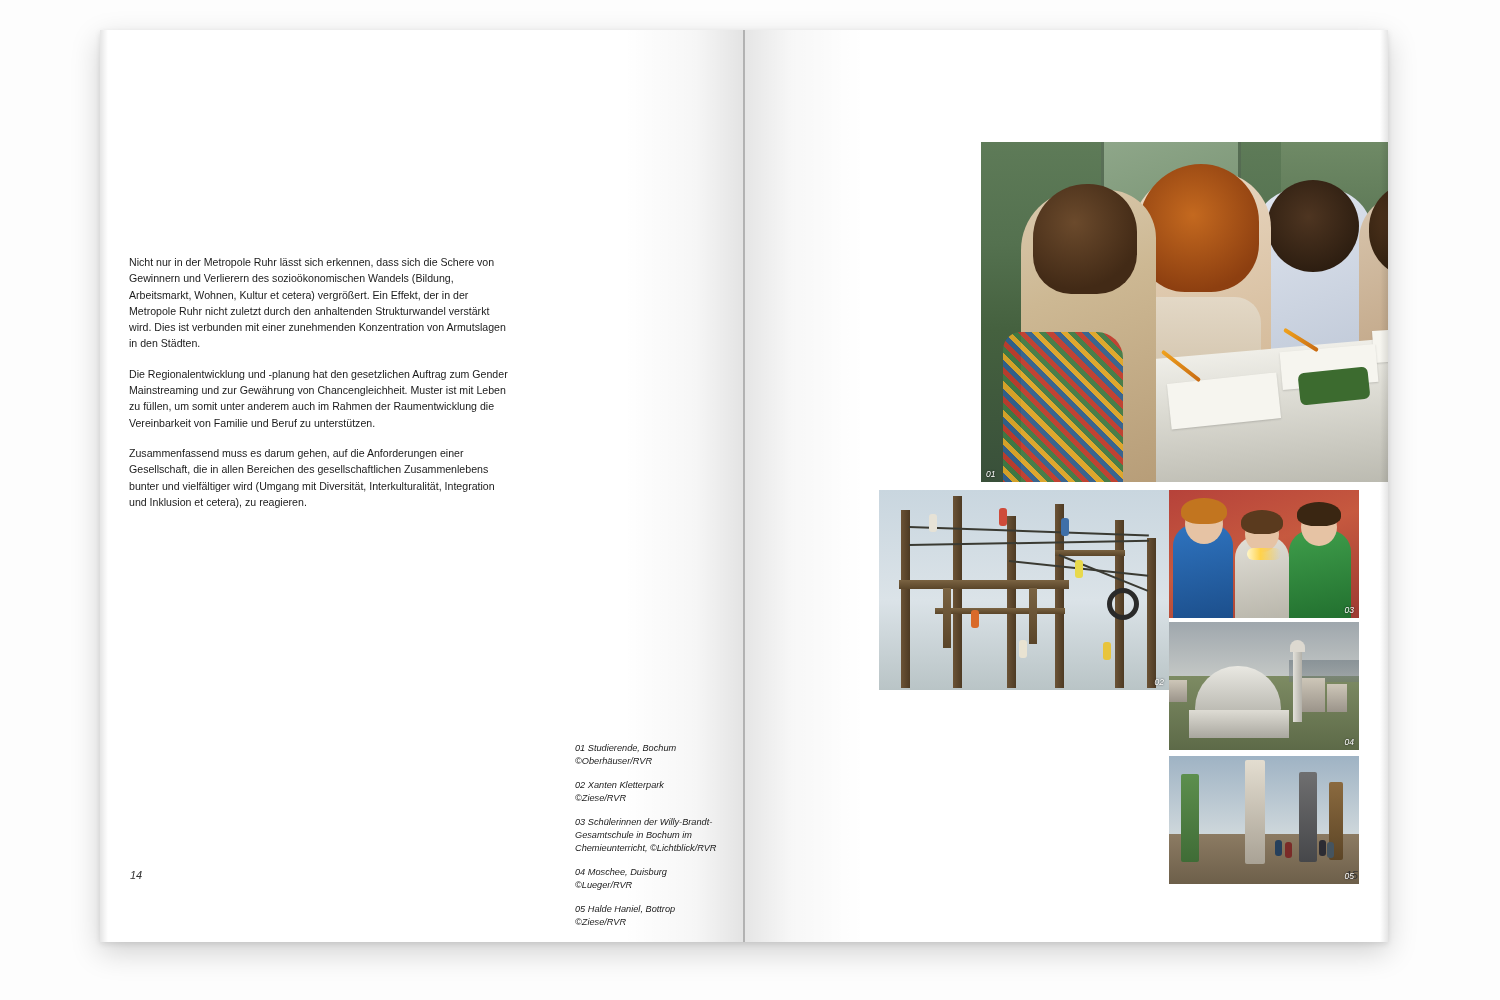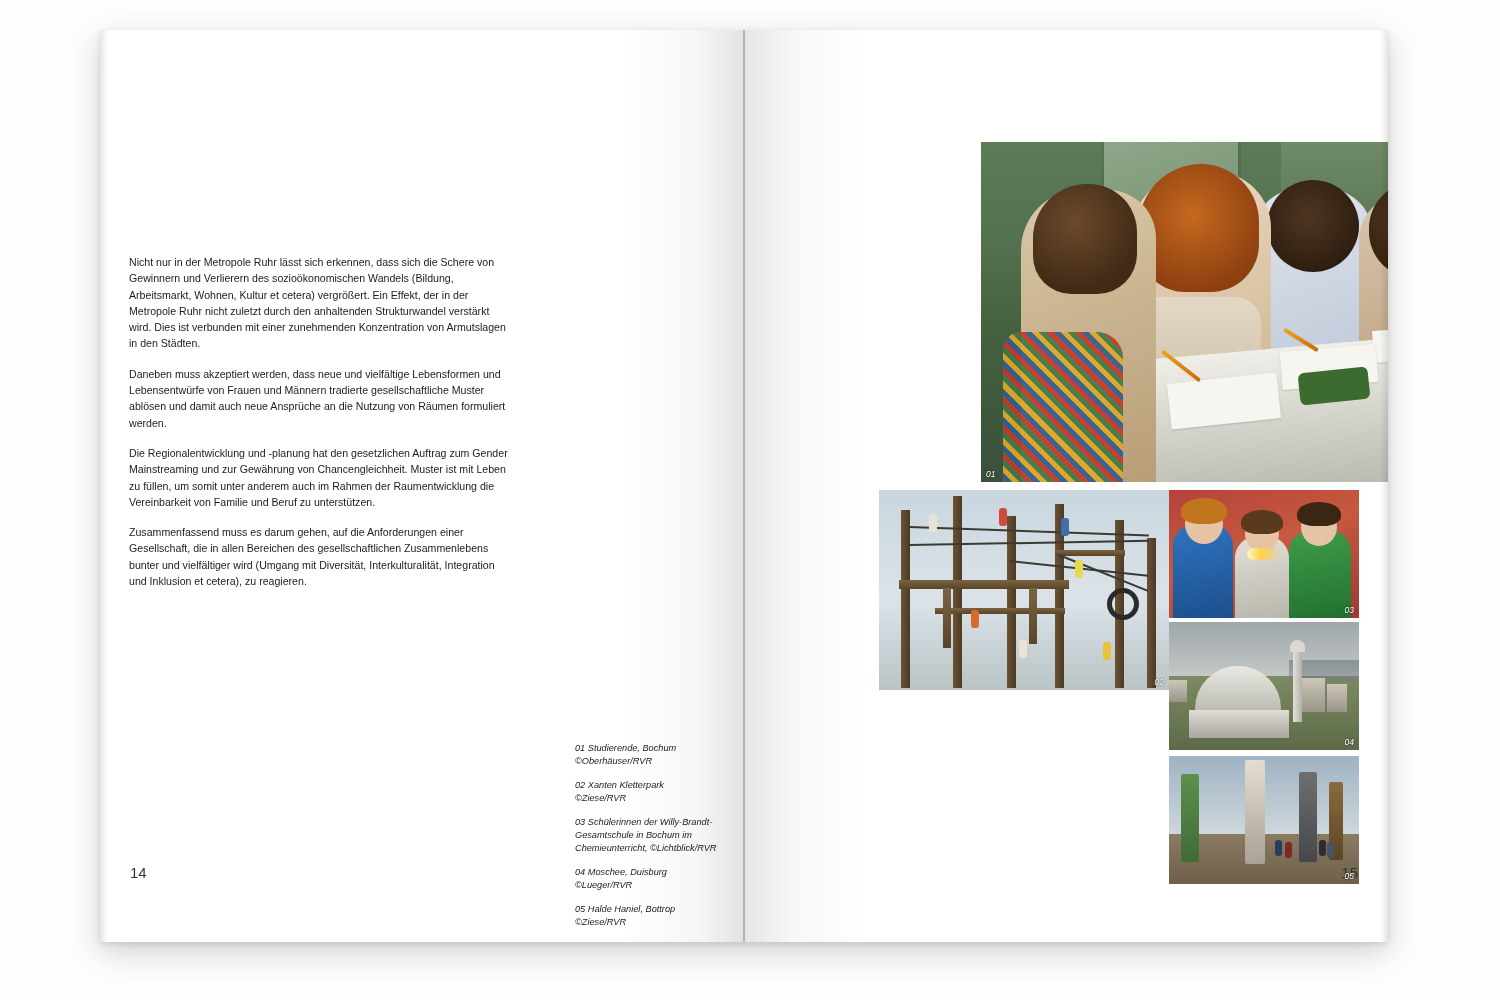--- a/index.html
+++ b/index.html
@@ -109,22 +109,23 @@
     font-size: 9.2px;
     line-height: 12.6px;
     color: #1b1b1b;
   }
   .caption { margin-bottom: 12px; }
 
   
   .folio {
     position: absolute;
     bottom: 61px;
-    font-size: 15px;
+    font-size: 11px;
     color: #333;
+    font-style: italic;
   }
   .folio-left  { left: 30px; }
   .folio-right { right: 30px; }
 
   
   .photo {
     position: absolute;
     overflow: hidden;
     background: #cfcfcf;
   }
@@ -309,21 +310,20 @@
 
 <div id="stage">
 
   <div class="spread">
 
     <div class="page page-left">
 
 
       <div class="body-col">
         <p>Nicht nur in der Metropole Ruhr lässt sich erkennen, dass sich die Schere von Gewinnern und Verlierern des sozioökonomischen Wandels (Bildung, Arbeitsmarkt, Wohnen, Kultur et cetera) vergrößert. Ein Effekt, der in der Metropole Ruhr nicht zuletzt durch den anhaltenden Strukturwandel verstärkt wird. Dies ist verbunden mit einer zunehmenden Konzentration von Armutslagen in den Städten.</p>
-        <p>Daneben muss akzeptiert werden, dass neue und vielfältige Lebensformen und Lebensentwürfe von Frauen und Männern tradierte gesellschaftliche Muster ablösen und damit auch neue Ansprüche an die Nutzung von Räumen formuliert werden.</p>
         <p>Die Regionalentwicklung und -planung hat den gesetzlichen Auftrag zum Gender Mainstreaming und zur Gewährung von Chancengleichheit. Muster ist mit Leben zu füllen, um somit unter anderem auch im Rahmen der Raumentwicklung die Vereinbarkeit von Familie und Beruf zu unterstützen.</p>
         <p>Zusammenfassend muss es darum gehen, auf die Anforderungen einer Gesellschaft, die in allen Bereichen des gesellschaftlichen Zusammenlebens bunter und vielfältiger wird (Umgang mit Diversität, Interkulturalität, Integration und Inklusion et cetera), zu reagieren.</p>
       </div>
 
       <div class="captions">
         <div class="caption">
           <span>01</span>
           <span>Studierende, Bochum</span><br>
           <span>©Oberhäuser/RVR</span>
         </div>

